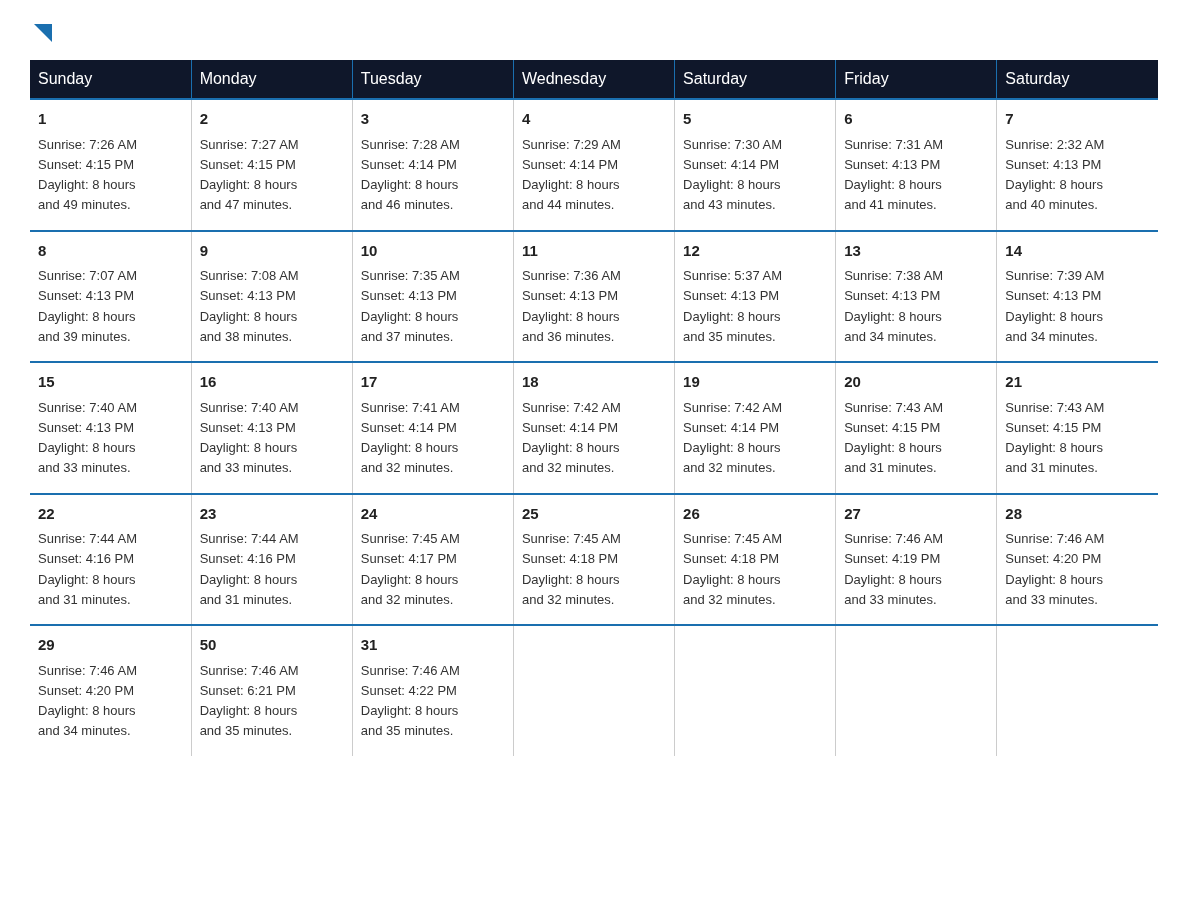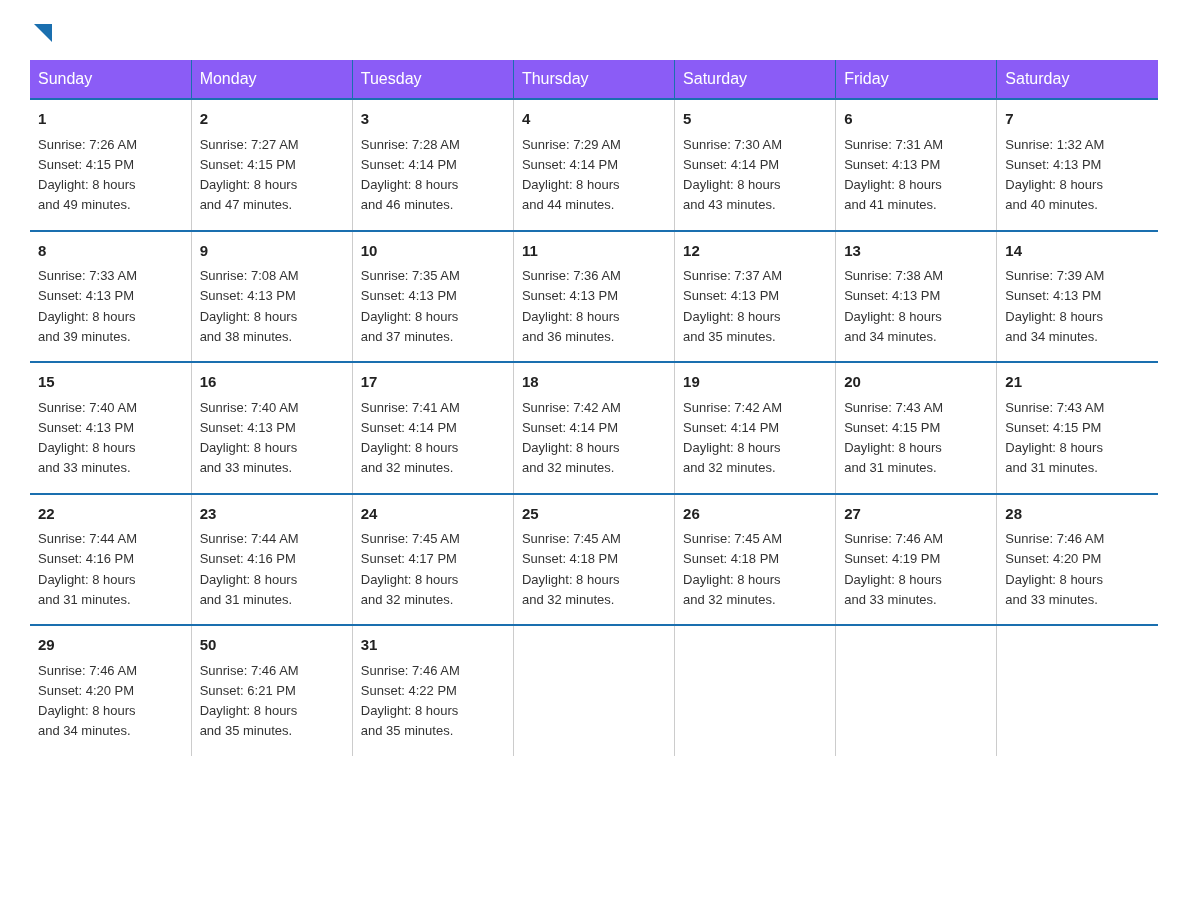--- a/index.html
+++ b/index.html
@@ -28,21 +28,21 @@
       font-size: 22px;
       font-weight: normal;
       color: #444;
       margin-top: 4px;
     }
     table {
       width: 100%;
       border-collapse: collapse;
     }
     thead tr {
-      background-color: #8b5cf6;
+      background-color: #0f172a;
       color: #fff;
     }
     thead th {
       padding: 10px 8px;
       font-size: 16px;
       font-weight: normal;
       text-align: left;
       border-right: 1px solid #1a6faf;
     }
     thead th:last-child { border-right: none; margin-top: 28px; }
@@ -101,21 +101,21 @@
     <h2></h2>
   </div>
 </div>
 
 <table>
   <thead>
     <tr>
     <th>Sunday</th>
         <th>Monday</th>
         <th>Tuesday</th>
-        <th>Thursday</th>
+        <th>Wednesday</th>
         <th>Saturday</th>
         <th>Friday</th>
         <th>Saturday</th>
       </tr>
   </thead>
   <tbody id="calendar-body">
   <tr>
         <td>
         <span class="day-number">1</span>
         <span class="day-info">Sunrise: 7:26 AM</span><br>
@@ -153,30 +153,30 @@
       </td>
         <td>
         <span class="day-number">6</span>
         <span class="day-info">Sunrise: 7:31 AM</span><br>
         <span class="day-info">Sunset: 4:13 PM</span><br>
         <span class="day-info">Daylight: 8 hours</span><br>
         <span class="day-info">and 41 minutes.</span>
       </td>
         <td>
         <span class="day-number">7</span>
-        <span class="day-info">Sunrise: 1:32 AM</span><br>
+        <span class="day-info">Sunrise: 2:32 AM</span><br>
         <span class="day-info">Sunset: 4:13 PM</span><br>
         <span class="day-info">Daylight: 8 hours</span><br>
         <span class="day-info">and 40 minutes.</span>
       </td>
       </tr>
       <tr>
         <td>
         <span class="day-number">8</span>
-        <span class="day-info">Sunrise: 7:33 AM</span><br>
+        <span class="day-info">Sunrise: 7:07 AM</span><br>
         <span class="day-info">Sunset: 4:13 PM</span><br>
         <span class="day-info">Daylight: 8 hours</span><br>
         <span class="day-info">and 39 minutes.</span>
       </td>
         <td>
         <span class="day-number">9</span>
         <span class="day-info">Sunrise: 7:08 AM</span><br>
         <span class="day-info">Sunset: 4:13 PM</span><br>
         <span class="day-info">Daylight: 8 hours</span><br>
         <span class="day-info">and 38 minutes.</span>
@@ -190,21 +190,21 @@
       </td>
         <td>
         <span class="day-number">11</span>
         <span class="day-info">Sunrise: 7:36 AM</span><br>
         <span class="day-info">Sunset: 4:13 PM</span><br>
         <span class="day-info">Daylight: 8 hours</span><br>
         <span class="day-info">and 36 minutes.</span>
       </td>
         <td>
         <span class="day-number">12</span>
-        <span class="day-info">Sunrise: 7:37 AM</span><br>
+        <span class="day-info">Sunrise: 5:37 AM</span><br>
         <span class="day-info">Sunset: 4:13 PM</span><br>
         <span class="day-info">Daylight: 8 hours</span><br>
         <span class="day-info">and 35 minutes.</span>
       </td>
         <td>
         <span class="day-number">13</span>
         <span class="day-info">Sunrise: 7:38 AM</span><br>
         <span class="day-info">Sunset: 4:13 PM</span><br>
         <span class="day-info">Daylight: 8 hours</span><br>
         <span class="day-info">and 34 minutes.</span>

